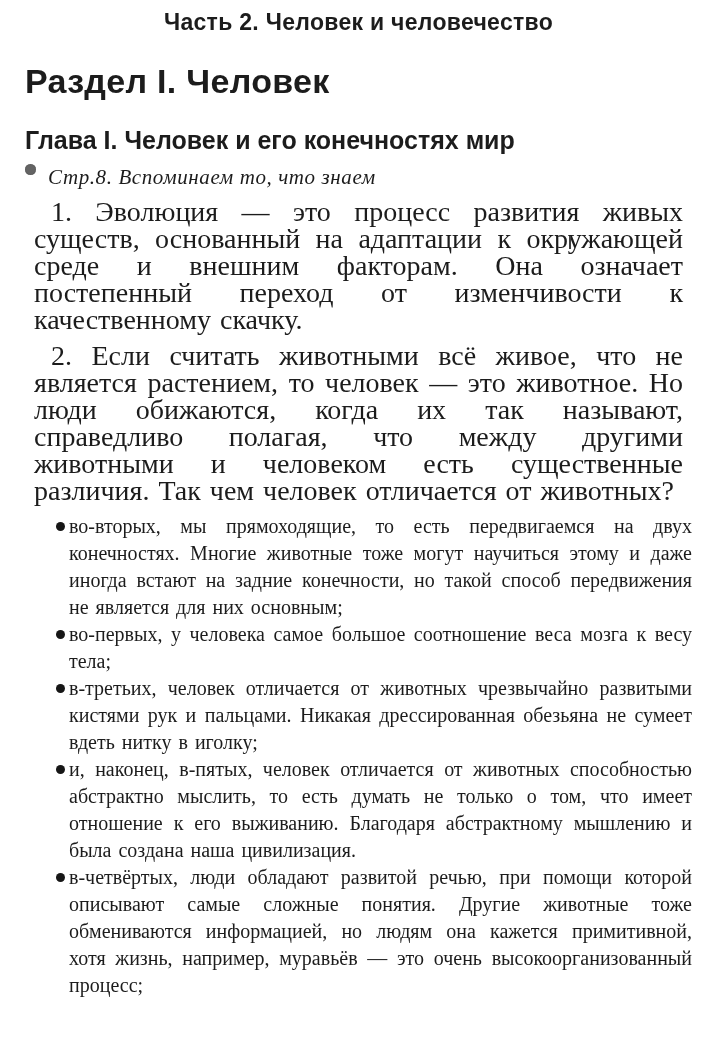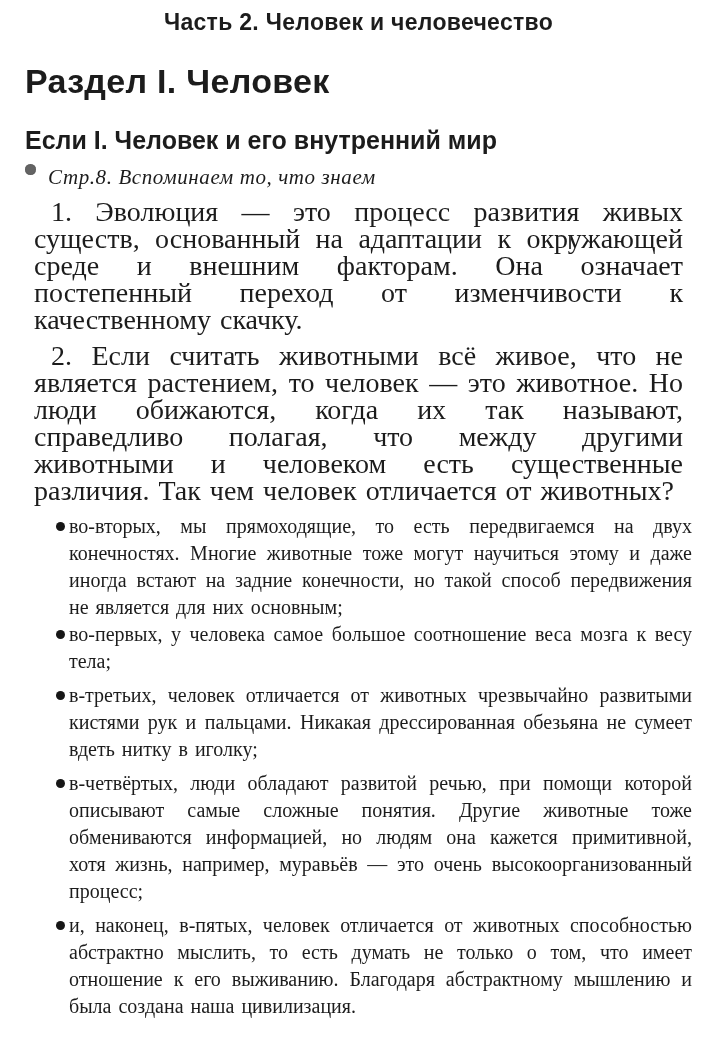--- a/index.html
+++ b/index.html
@@ -81,21 +81,21 @@
     padding: 0;
   }
   ul.diff-list li {
     position: relative;
     padding-left: 44px;
     font-size: 20px;
     line-height: 27px;
     text-align: justify;
     word-spacing: 2px;
   }
-  ul.diff-list li.gap { margin-top: 7px; }
+  ul.diff-list li.gap { }
   ul.diff-list li .dot {
     position: absolute;
     left: 31px; top: 9px;
     width: 9px; height: 9px;
     border-radius: 50%;
     background: #161616;
   }
   .scan-artifact {
     position: absolute;
     left: 569px; top: 236px;
@@ -105,21 +105,21 @@
 </style>
 </head>
 <body>
 
 <div class="page">
 
   <h1 class="part-title">Часть 2. Человек и человечество</h1>
 
   <h2 class="section-title">Раздел I. Человек</h2>
 
-  <h3 class="chapter-title">Если I. Человек и его внутренний мир</h3>
+  <h3 class="chapter-title">Глава I. Человек и его конечностях мир</h3>
 
 
   <div class="exercise-row">
     <span class="exercise-bullet"></span>
     <span class="exercise-text">Стр.8. Вспоминаем то, что знаем</span>
   </div>
 
   <p class="body-par indent first">1. Эволюция — это процесс развития живых существ, основанный на адаптации к окружающей среде и внешним факторам. Она означает постепенный переход от изменчивости к качественному скачку.</p>
 
   <p class="body-par indent">2. Если считать животными всё живое, что не является растением, то человек — это животное. Но люди обижаются, когда их так называют, справедливо полагая, что между другими животными и человеком есть существенные различия. Так чем человек отличается от животных?</p>
@@ -132,23 +132,23 @@
     <li>
       <span class="dot"></span>
       <span>во-первых, у человека самое большое соотношение веса мозга к весу тела;</span>
     </li>
     <li class="gap">
       <span class="dot"></span>
       <span>в-третьих, человек отличается от животных чрезвычайно развитыми кистями рук и пальцами. Никакая дрессированная обезьяна не сумеет вдеть нитку в иголку;</span>
     </li>
     <li class="gap">
       <span class="dot"></span>
-      <span>в-четвёртых, люди обладают развитой речью, при помощи которой описывают самые сложные понятия. Другие животные тоже обмениваются информацией, но людям она кажется примитивной, хотя жизнь, например, муравьёв — это очень высокоорганизованный процесс;</span>
+      <span>и, наконец, в-пятых, человек отличается от животных способностью абстрактно мыслить, то есть думать не только о том, что имеет отношение к его выживанию. Благодаря абстрактному мышлению и была создана наша цивилизация.</span>
     </li>
     <li class="gap">
       <span class="dot"></span>
-      <span>и, наконец, в-пятых, человек отличается от животных способностью абстрактно мыслить, то есть думать не только о том, что имеет отношение к его выживанию. Благодаря абстрактному мышлению и была создана наша цивилизация.</span>
+      <span>в-четвёртых, люди обладают развитой речью, при помощи которой описывают самые сложные понятия. Другие животные тоже обмениваются информацией, но людям она кажется примитивной, хотя жизнь, например, муравьёв — это очень высокоорганизованный процесс;</span>
     </li>
   </ul>
 
 </div>
 
 <div class="scan-artifact"></div>
 
 </body></html>

